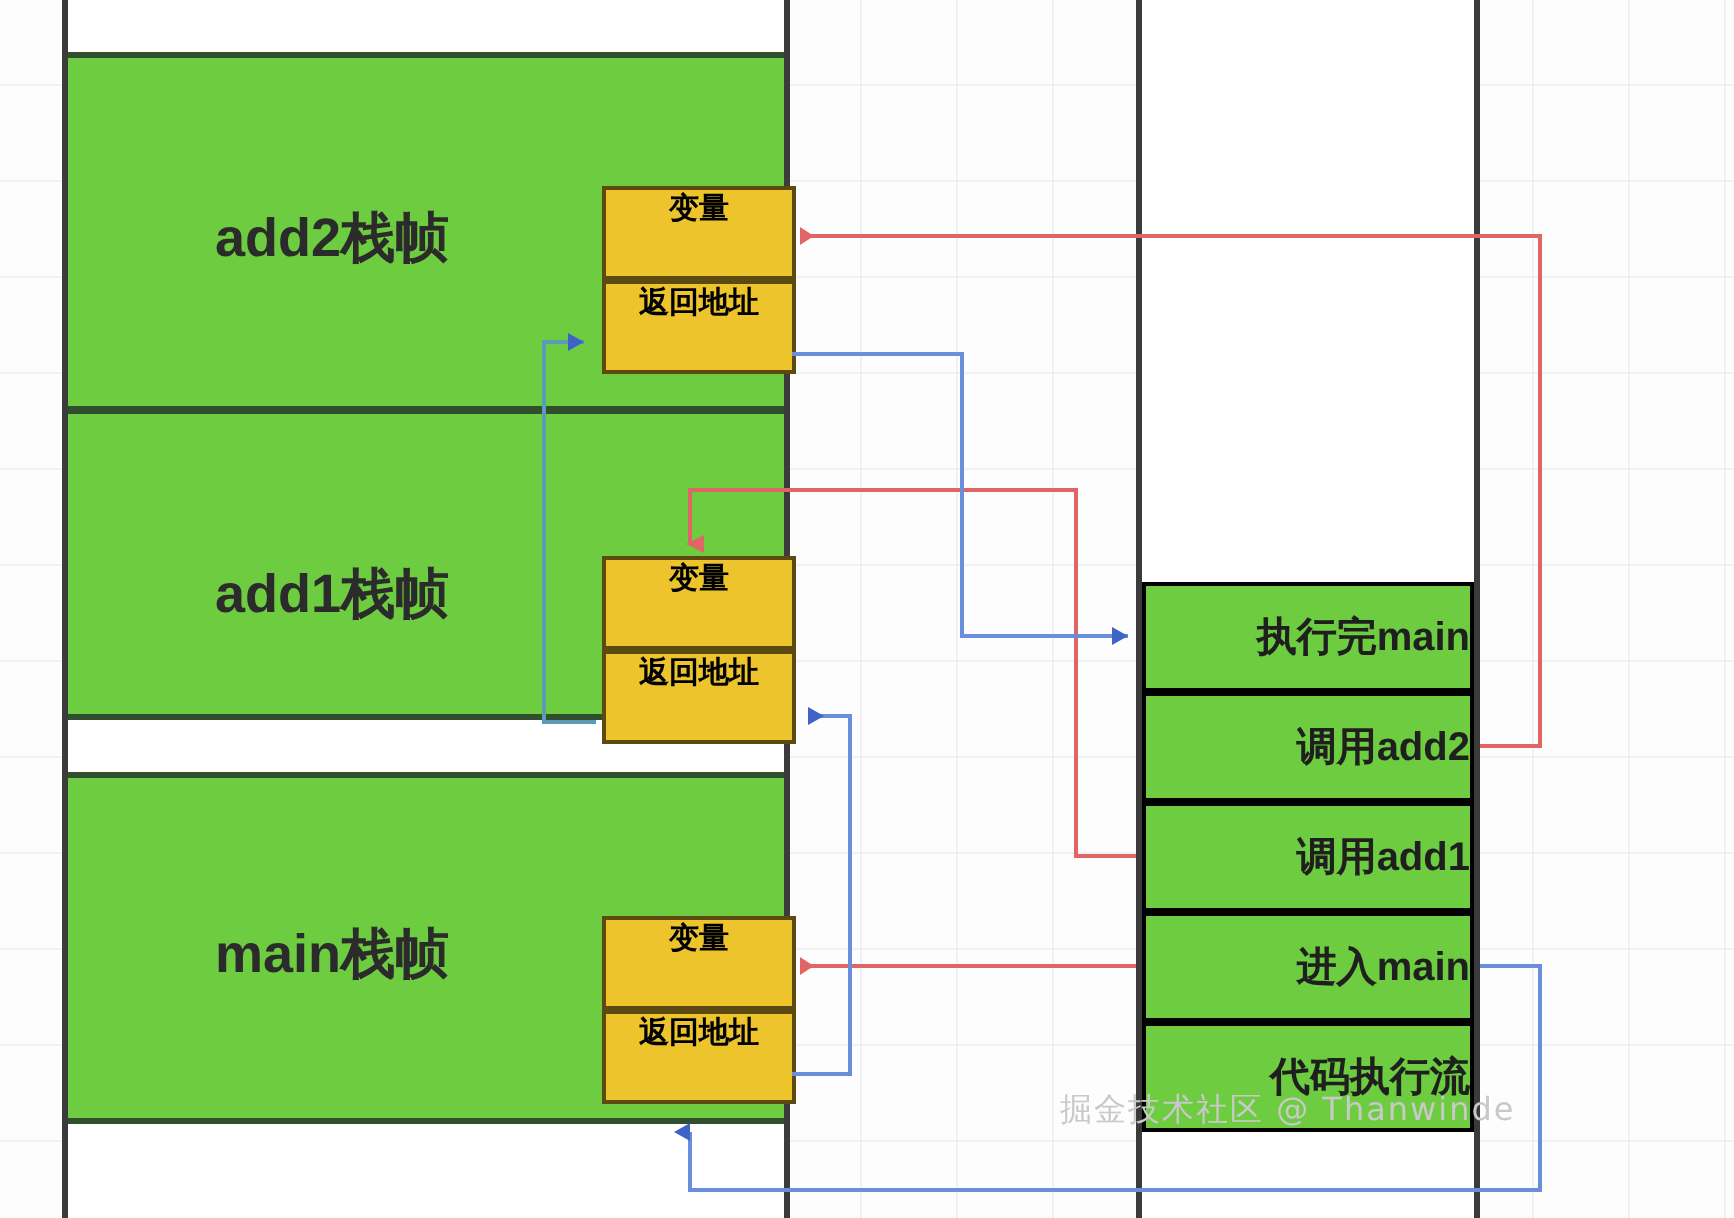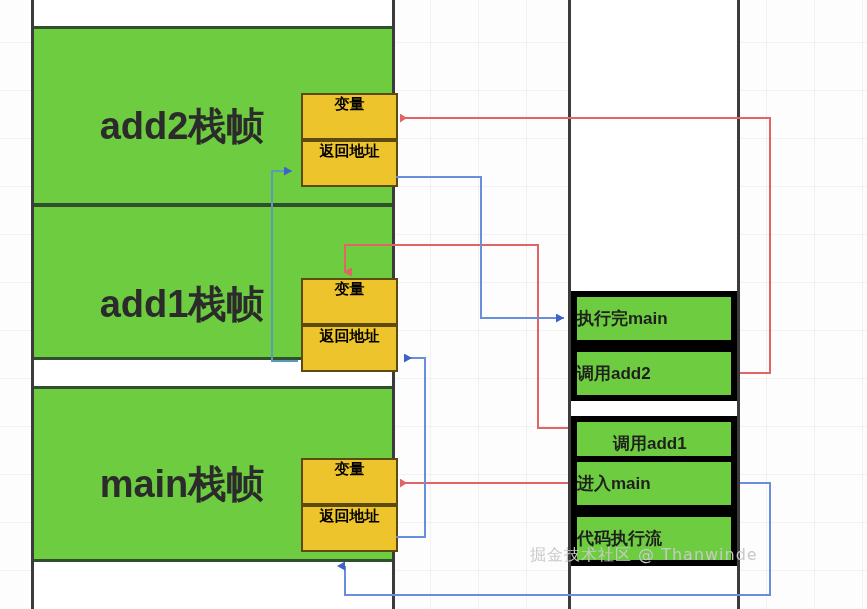--- a/index.html
+++ b/index.html
@@ -32,23 +32,23 @@
   .frame{
     position:absolute;
     left:0px; width:358px;
     background:#6dcc3f;
     border-top:3px solid #2f4f2f;
     border-bottom:3px solid #2f4f2f;
     box-sizing:border-box;
   }
   .frame-label{
     position:absolute;
-    left:16px; width:264px;
+    left:0; width:264px;
     text-align:center;
-    font-size:38px;
+    font-size:27px;
     font-weight:bold;
     color:#2b2b2b;
     letter-spacing:0px;
     white-space:nowrap;
   }
   .slot{
     position:absolute;
     width:97px;
     background:#edc42b;
     border:2px solid #5c4a10;
@@ -67,24 +67,24 @@
     width:172px; height:609px;
     border-left:3px solid #3b3b3b;
     border-right:3px solid #3b3b3b;
     box-sizing:border-box;
     background:#ffffff;
   }
   .flow-box{
     position:absolute;
     left:0px; width:166px; height:55px;
     background:#6dcc3f;
-    border:6px solid #000000;
+    border:2px solid #000000;
     box-sizing:border-box;
-    display:flex;align-items:center;justify-content:flex-start;
-    font-size:17px;font-weight:bold;color:#1f1f1f;
+    display:flex;align-items:center;justify-content:flex-end;
+    font-size:20px;font-weight:bold;color:#1f1f1f;
     white-space:nowrap;
   }
   
   #watermark{
     position:absolute;
     left:530px; top:545px;
     font-size:16px;
     color:#c9c9c9;
     white-space:nowrap;
     font-family:"DejaVu Sans",sans-serif;
@@ -130,21 +130,21 @@
     </div>
   </div>
 
   <div id="flow-container">
     <div class="flow-box" style="top:291px;">
       <span>执行完main</span>
     </div>
     <div class="flow-box" style="top:346px;">
       <span>调用add2</span>
     </div>
-    <div class="flow-box" style="top:416px;padding-left:36px;">
+    <div class="flow-box" style="top:401px;padding-left:36px;">
       <span>调用add1</span>
     </div>
     <div class="flow-box" style="top:511px;">
       <span>代码执行流</span>
     </div>
     <div class="flow-box" style="top:456px;">
       <span>进入main</span>
     </div>
   </div>
 

